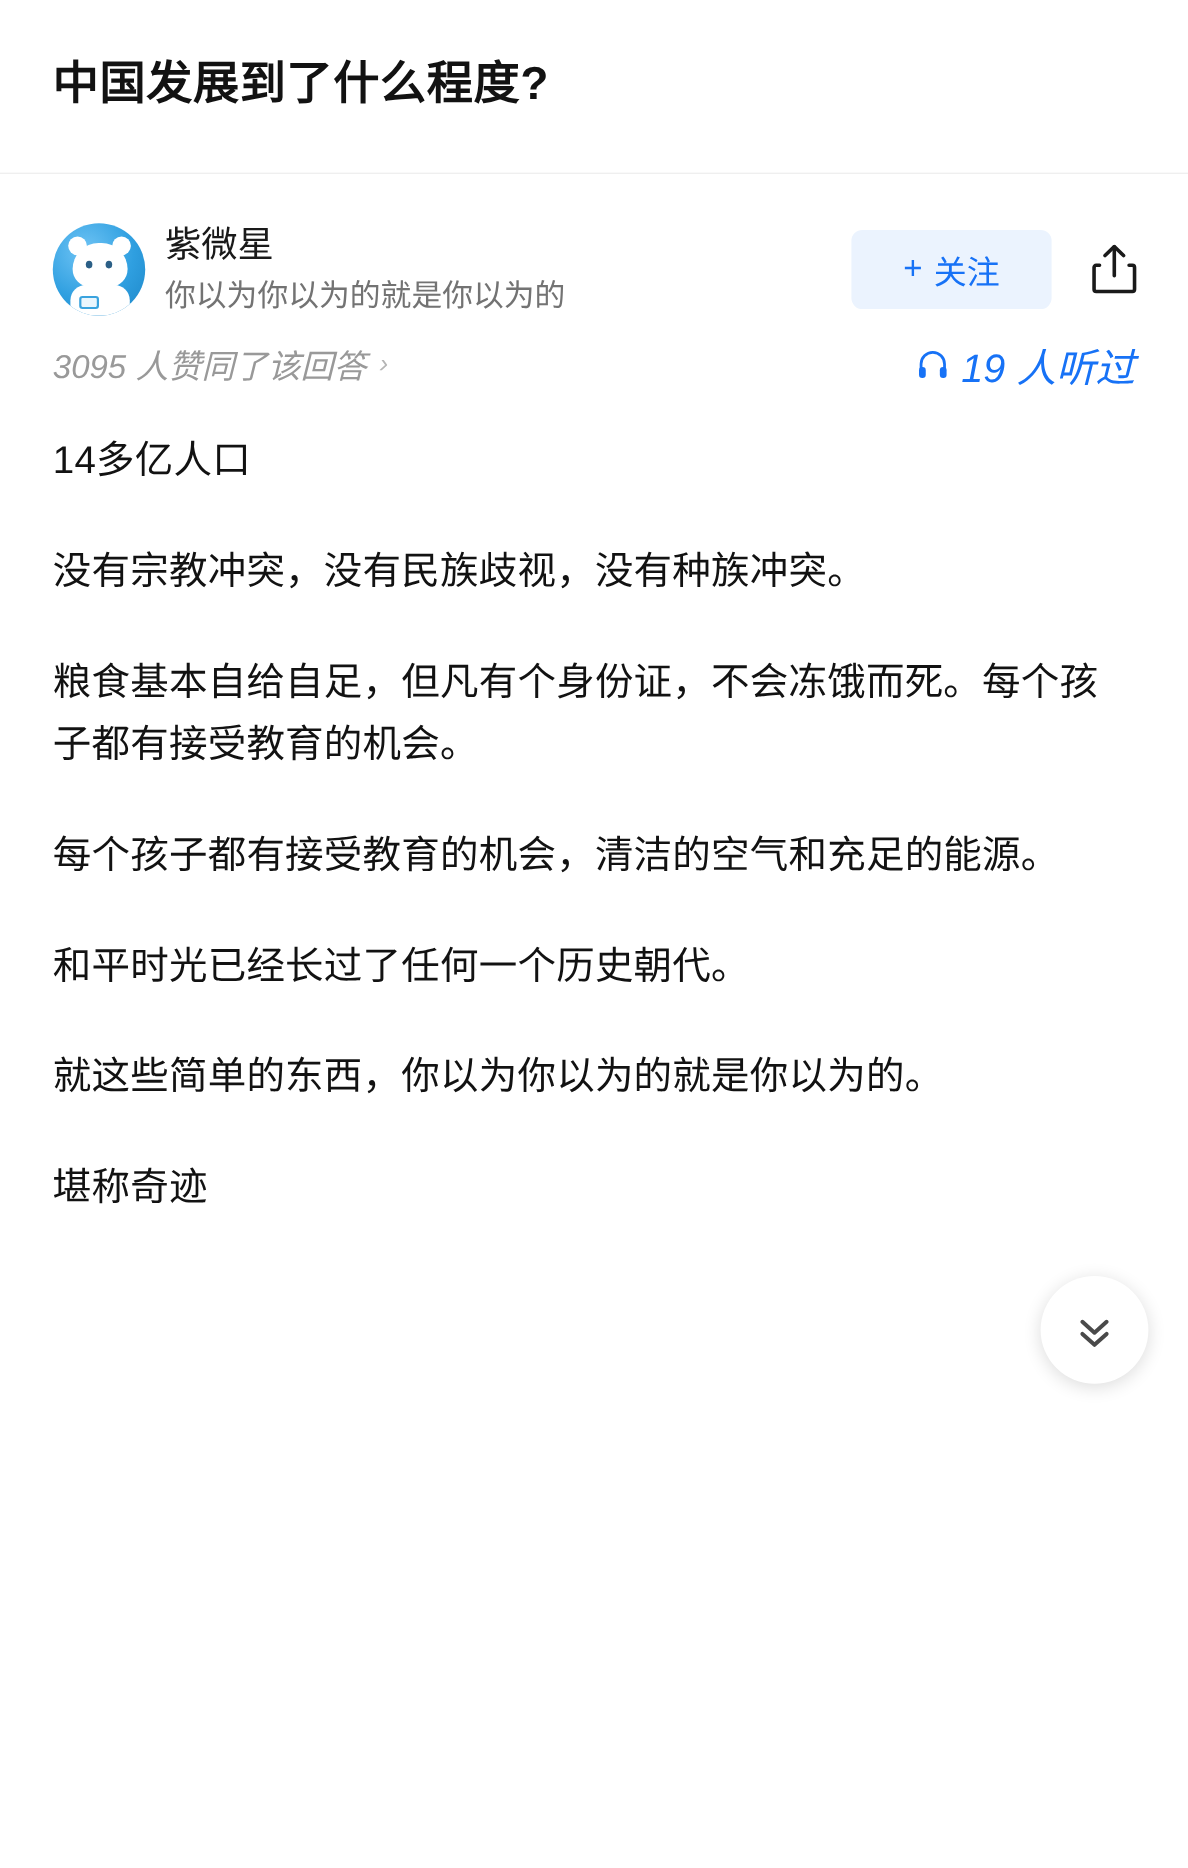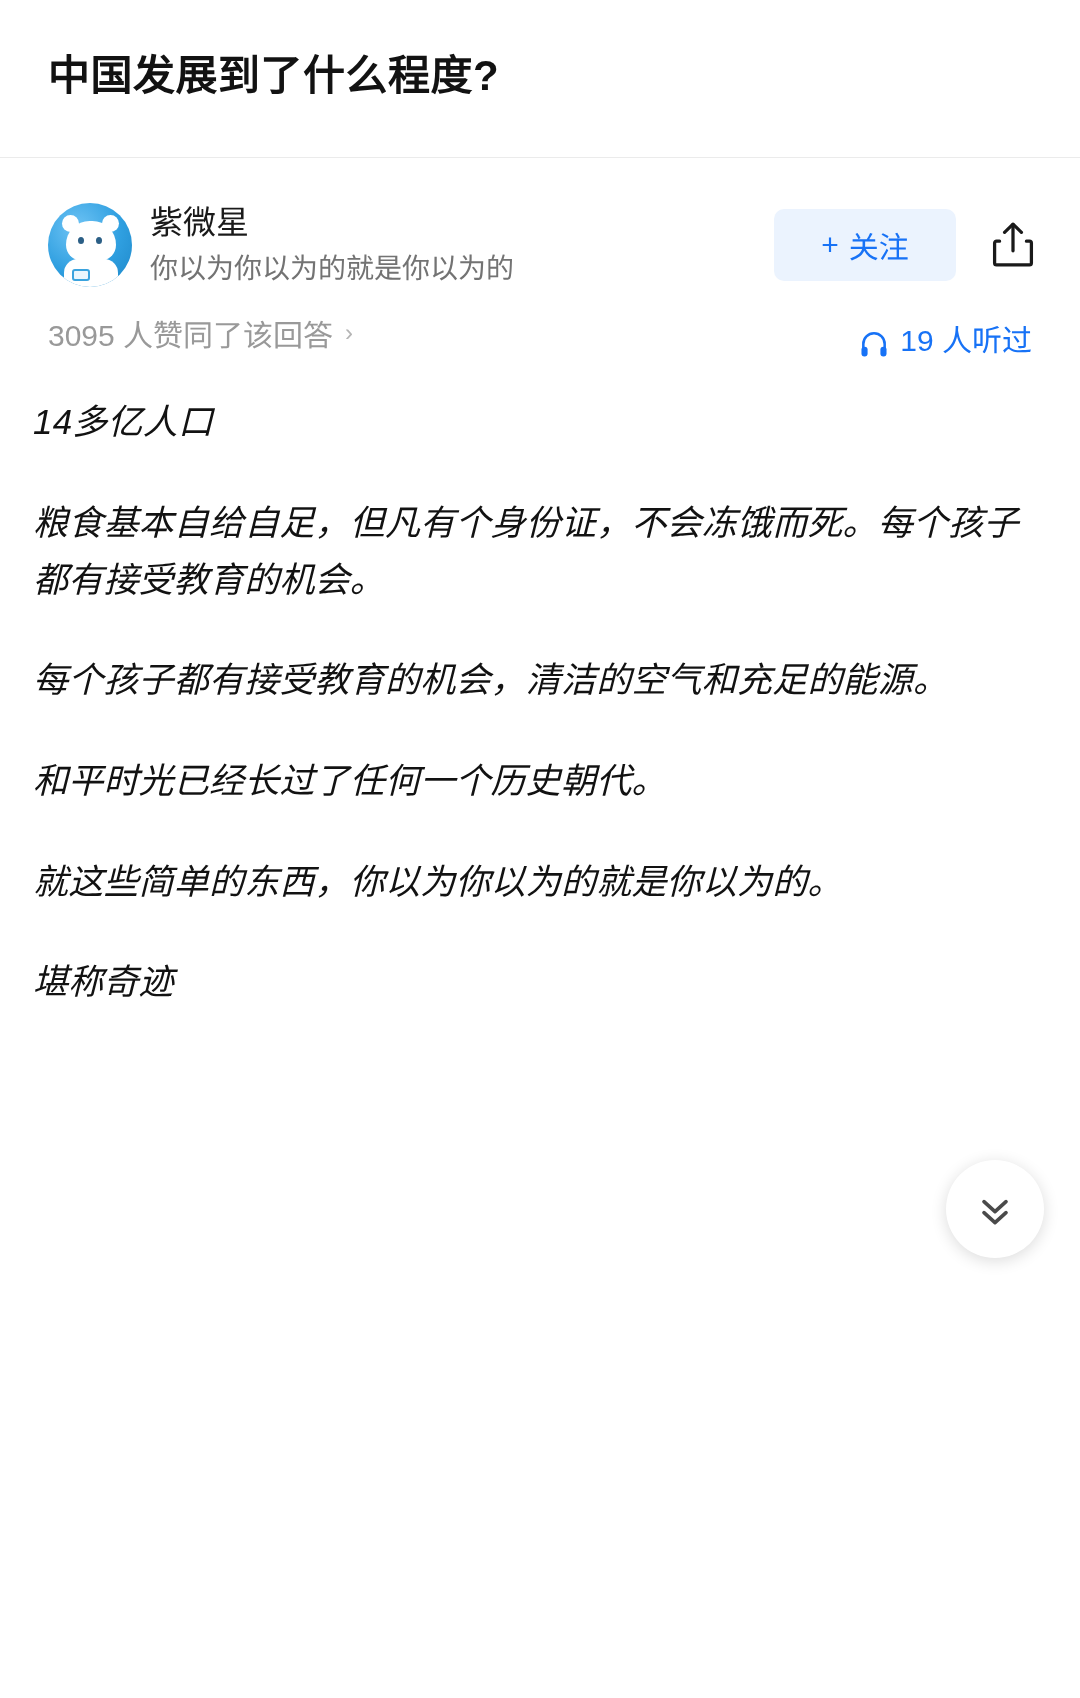--- a/index.html
+++ b/index.html
@@ -147,47 +147,46 @@
     justify-content: center;
     cursor: pointer;
   }
 
   
   .stats-row {
     display: flex;
     align-items: center;
     justify-content: space-between;
     padding: 18px 48px 0 48px;
+    font-style: italic;
   }
   .votes {
     font-size: 30px;
     color: #999999;
     display: flex;
     align-items: center;
     gap: 12px;
     cursor: pointer;
   }
   .votes .chev {
     font-size: 24px;
     color: #b5b5b5;
   }
   .listened {
     display: flex;
-    align-items: flex-end;
+    align-items: center;
     gap: 10px;
-    font-size: 30px;
+    font-size: 36px;
     color: #1772f6;
     cursor: pointer;
-    margin-top: 11px;
   }
 
   
   .answer-body {
-    padding: 34px 48px 0 33px;
-    font-style: italic;
+    padding: 34px 48px 0 48px;
   }
   .answer-body p {
     font-size: 35px;
     line-height: 1.62;
     color: #121212;
     margin-bottom: 44px;
     letter-spacing: 0.2px;
   }
   .answer-body p:last-child { margin-bottom: 0; }
 
@@ -258,20 +257,21 @@
         <path d="M4 15 V12 a8 8 0 0 1 16 0 v3" stroke="#1772f6" stroke-width="1.9" stroke-linecap="round" fill="none"></path>
         <rect x="2.6" y="14" width="4.6" height="7.4" rx="2.2" fill="#1772f6"></rect>
         <rect x="16.8" y="14" width="4.6" height="7.4" rx="2.2" fill="#1772f6"></rect>
       </svg>
       <span>19 人听过</span>
     </div>
   </div>
 
   <div class="answer-body">
     <p>14多亿人口</p>
+    <p>没有宗教冲突，没有民族歧视，没有种族冲突。</p>
     <p>粮食基本自给自足，但凡有个身份证，不会冻饿而死。每个孩子都有接受教育的机会。</p>
     <p>每个孩子都有接受教育的机会，清洁的空气和充足的能源。</p>
     <p>和平时光已经长过了任何一个历史朝代。</p>
     <p>就这些简单的东西，你以为你以为的就是你以为的。</p>
     <p>堪称奇迹</p>
   </div>
 
   <button class="expand-fab">
     <svg width="44" height="44" viewBox="0 0 24 24" fill="none">
       <path d="M6 8 L12 13.4 L18 8" stroke="#4a4a4a" stroke-width="2" stroke-linecap="round" stroke-linejoin="round"></path>

